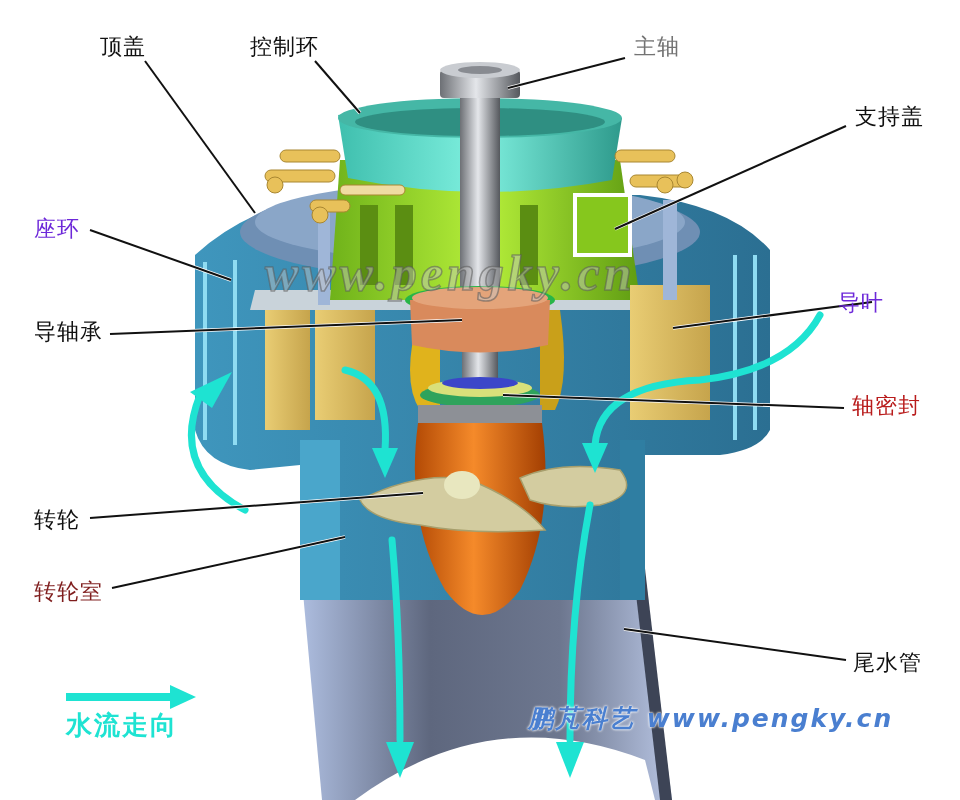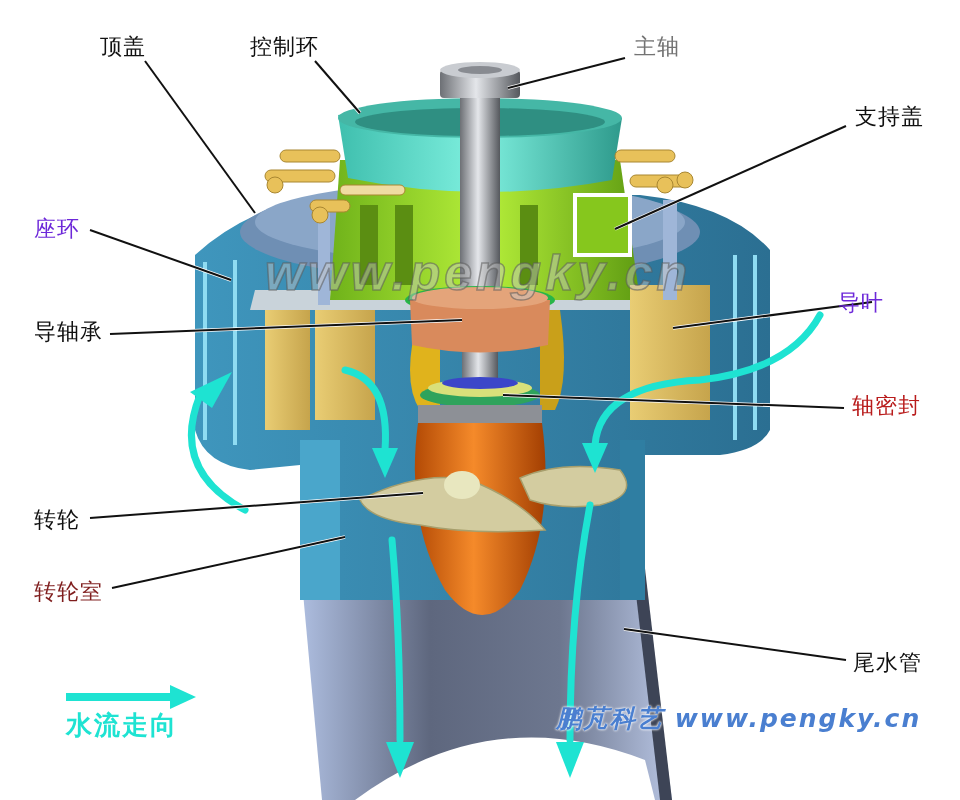--- a/index.html
+++ b/index.html
@@ -6,24 +6,24 @@
   body { width: 960px; height: 800px; position: relative; overflow: hidden;
          font-family: "DejaVu Sans", "Liberation Sans", sans-serif; }
   #stage { position: absolute; left: 0; top: 0; width: 960px; height: 800px; }
   .label { position: absolute; font-size: 22px; color: #111111; white-space: nowrap;
            line-height: 1; letter-spacing: 1px; font-family: "DejaVu Sans", sans-serif; }
   .legend-text { position: absolute; font-size: 26px; font-weight: bold; white-space: nowrap;
                  line-height: 1; letter-spacing: 2px; font-family: "DejaVu Sans", sans-serif; }
   .watermark-bottom { position: absolute; font-size: 25px; font-style: italic; font-weight: bold;
                       white-space: nowrap; line-height: 1; letter-spacing: 2px;
                       font-family: "DejaVu Sans", sans-serif;
-                      text-shadow: 0 0 2px #ffffff, 0 0 3px #ffffff; margin-left: 28px; }
+                      text-shadow: 0 0 2px #ffffff, 0 0 3px #ffffff; }
   .watermark-mid { position: absolute; font-size: 50px; font-style: italic; font-weight: bold;
                    white-space: nowrap; line-height: 1; letter-spacing: 4px;
-                   font-family: Liberation Sans, sans-serif;
+                   font-family: Liberation Serif, serif;
                    color: rgba(200,200,200,0.45);
                    -webkit-text-stroke: 1.5px rgba(90,90,90,0.55); }
 </style>
 </head>
 <body>
 
 <div id="stage">
   <svg id="art" width="960" height="800" viewBox="0 0 960 800" xmlns="http://www.w3.org/2000/svg">
     <defs>
       <linearGradient id="gDraft" x1="0" x2="1" y1="0" y2="0">

